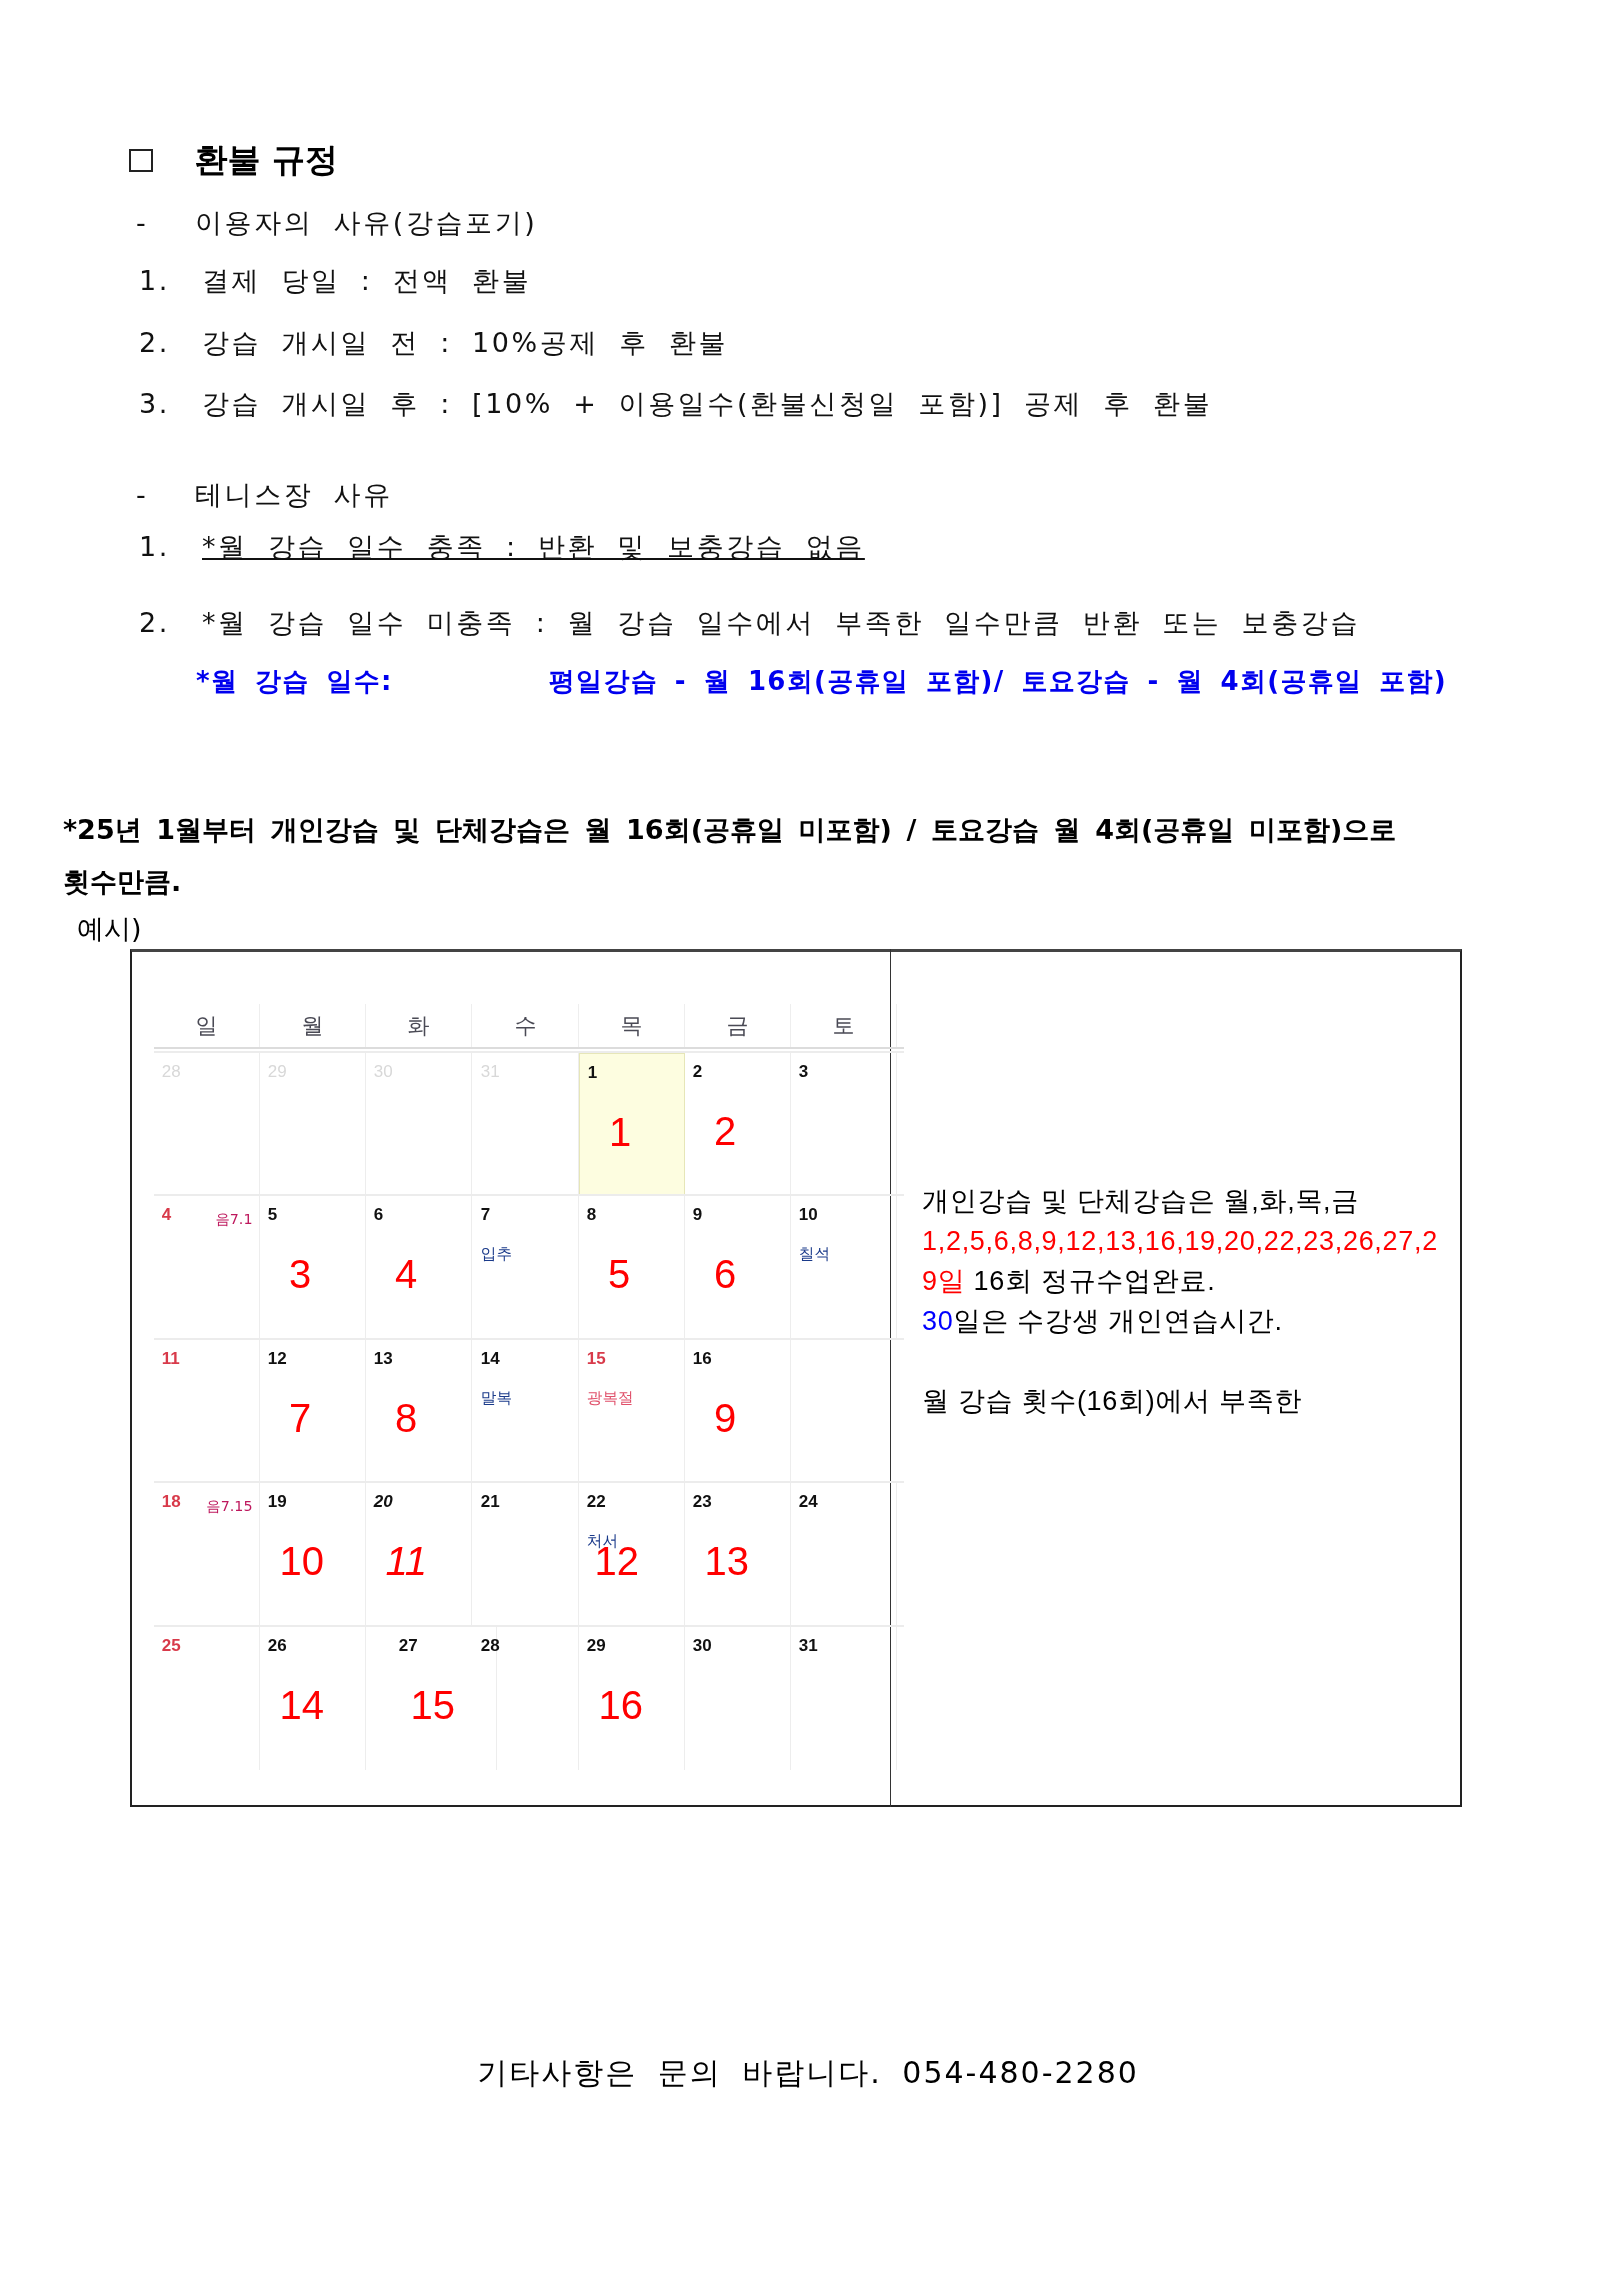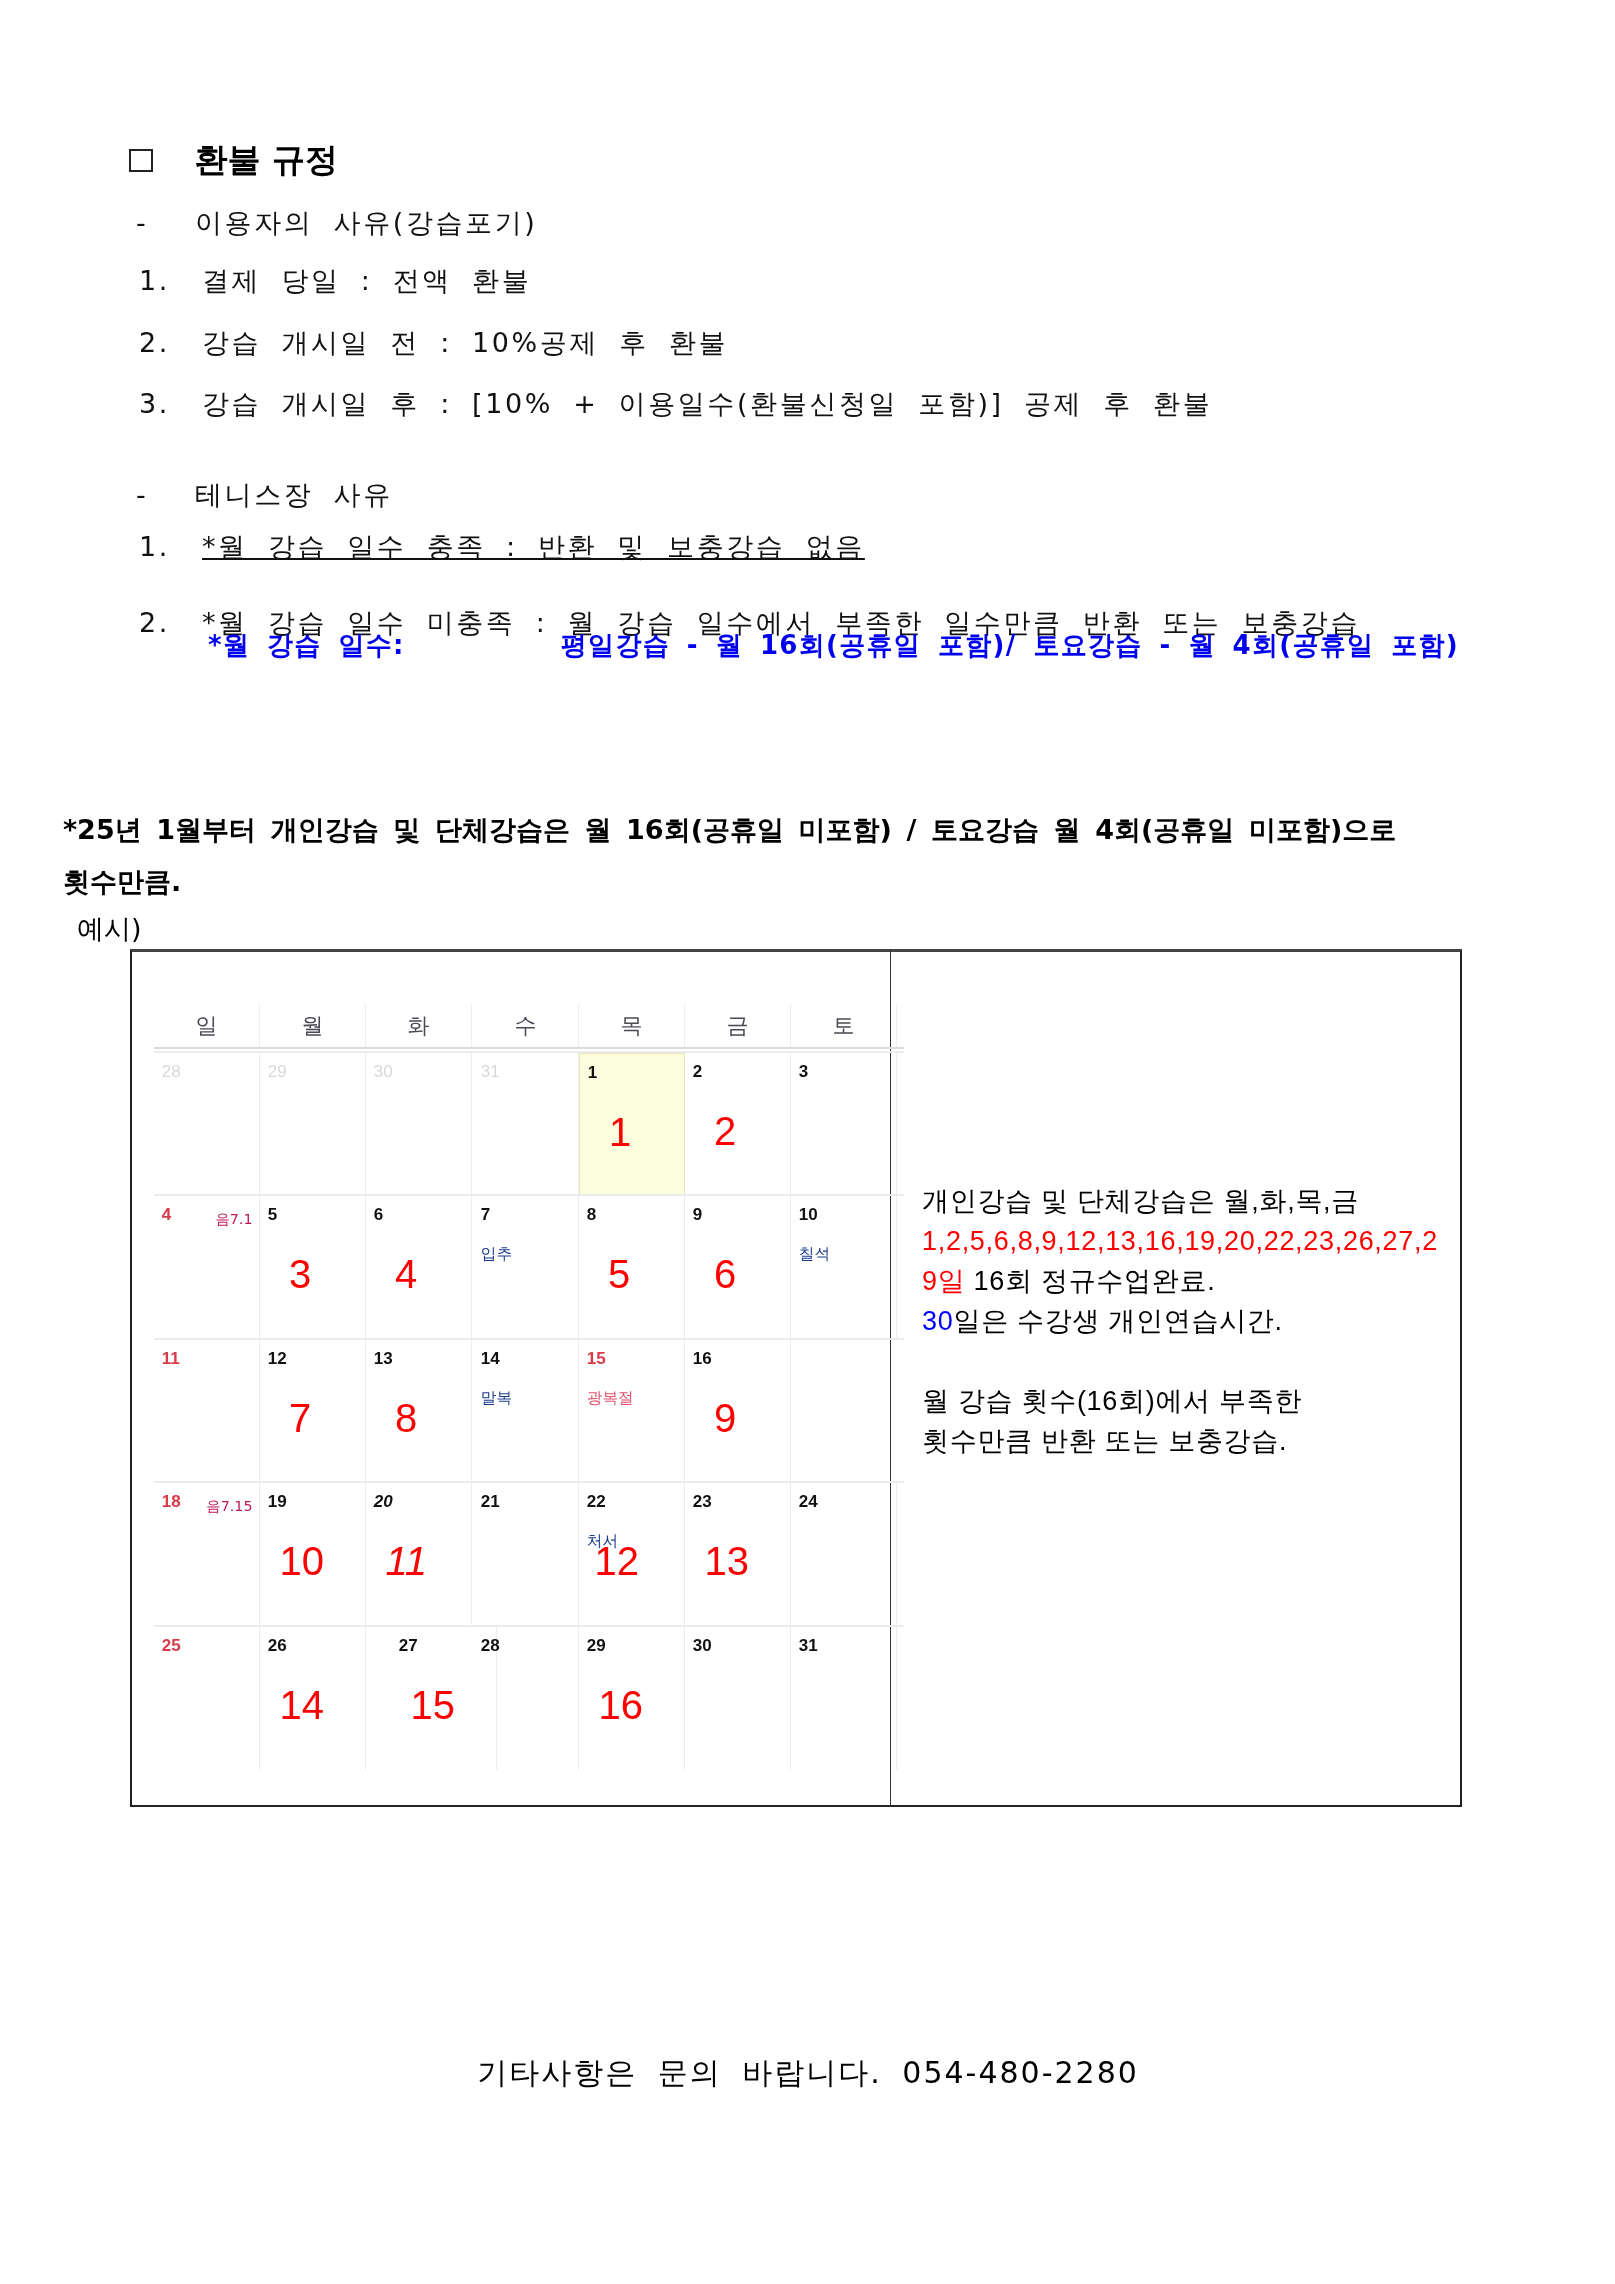--- a/index.html
+++ b/index.html
@@ -64,21 +64,21 @@
 
 <div class="abs line" style="left:136px; top:477px;">
   <span class="bullet">-</span><span>테니스장 사유</span>
 </div>
 <div class="abs line" style="left:139px; top:529px;text-decoration:underline;">
   <span class="num">1.</span><span>*월 강습 일수 충족 : 반환 및 보충강습 없음</span>
 </div>
 <div class="abs line" style="left:139px; top:605px;">
   <span class="num">2.</span><span>*월 강습 일수 미충족 : 월 강습 일수에서 부족한 일수만큼 반환 또는 보충강습</span>
 </div>
-<div class="abs blue-note" style="left:196px; top:628px;margin-left:12px;">
+<div class="abs blue-note" style="left:196px; top:664px;">
   <span>*월 강습 일수:</span><span class="gap"></span><span>평일강습 - 월 16회(공휴일 포함)/  토요강습 - 월 4회(공휴일 포함)</span>
 </div>
 
 <div class="abs notice" style="left:63px; top:812px;">*25년 1월부터 개인강습 및 단체강습은 월 16회(공휴일 미포함) / 토요강습 월 4회(공휴일 미포함)으로</div>
 <div class="abs notice" style="left:63px; top:864px;">횟수만큼.</div>
 <div class="abs example" style="left:77px; top:911px;">예시)</div>
 
 <div class="frame"></div>
 <div class="divider"></div>
 
@@ -235,17 +235,16 @@
 <div class="side">
   <div>개인강습 및 단체강습은 월,화,목,금</div>
   <div style="white-space:normal; word-break:break-all;">
     <span class="red">1,2,5,6,8,9,12,13,16,19,20,22,23,26,27,29일</span><span> 16회 정규수업완료.</span>
   </div>
   <div>
     <span class="blue">30</span><span>일은 수강생 개인연습시간.</span>
   </div>
   <div style="height:40px"></div>
   <div>월 강습 횟수(16회)에서 부족한</div>
-  <div>횟수만큼 반환 또는 보충강습.</div>
 </div>
 
 <div class="abs footer">기타사항은 문의 바랍니다. 054-480-2280</div>
 
 
 </body></html>

